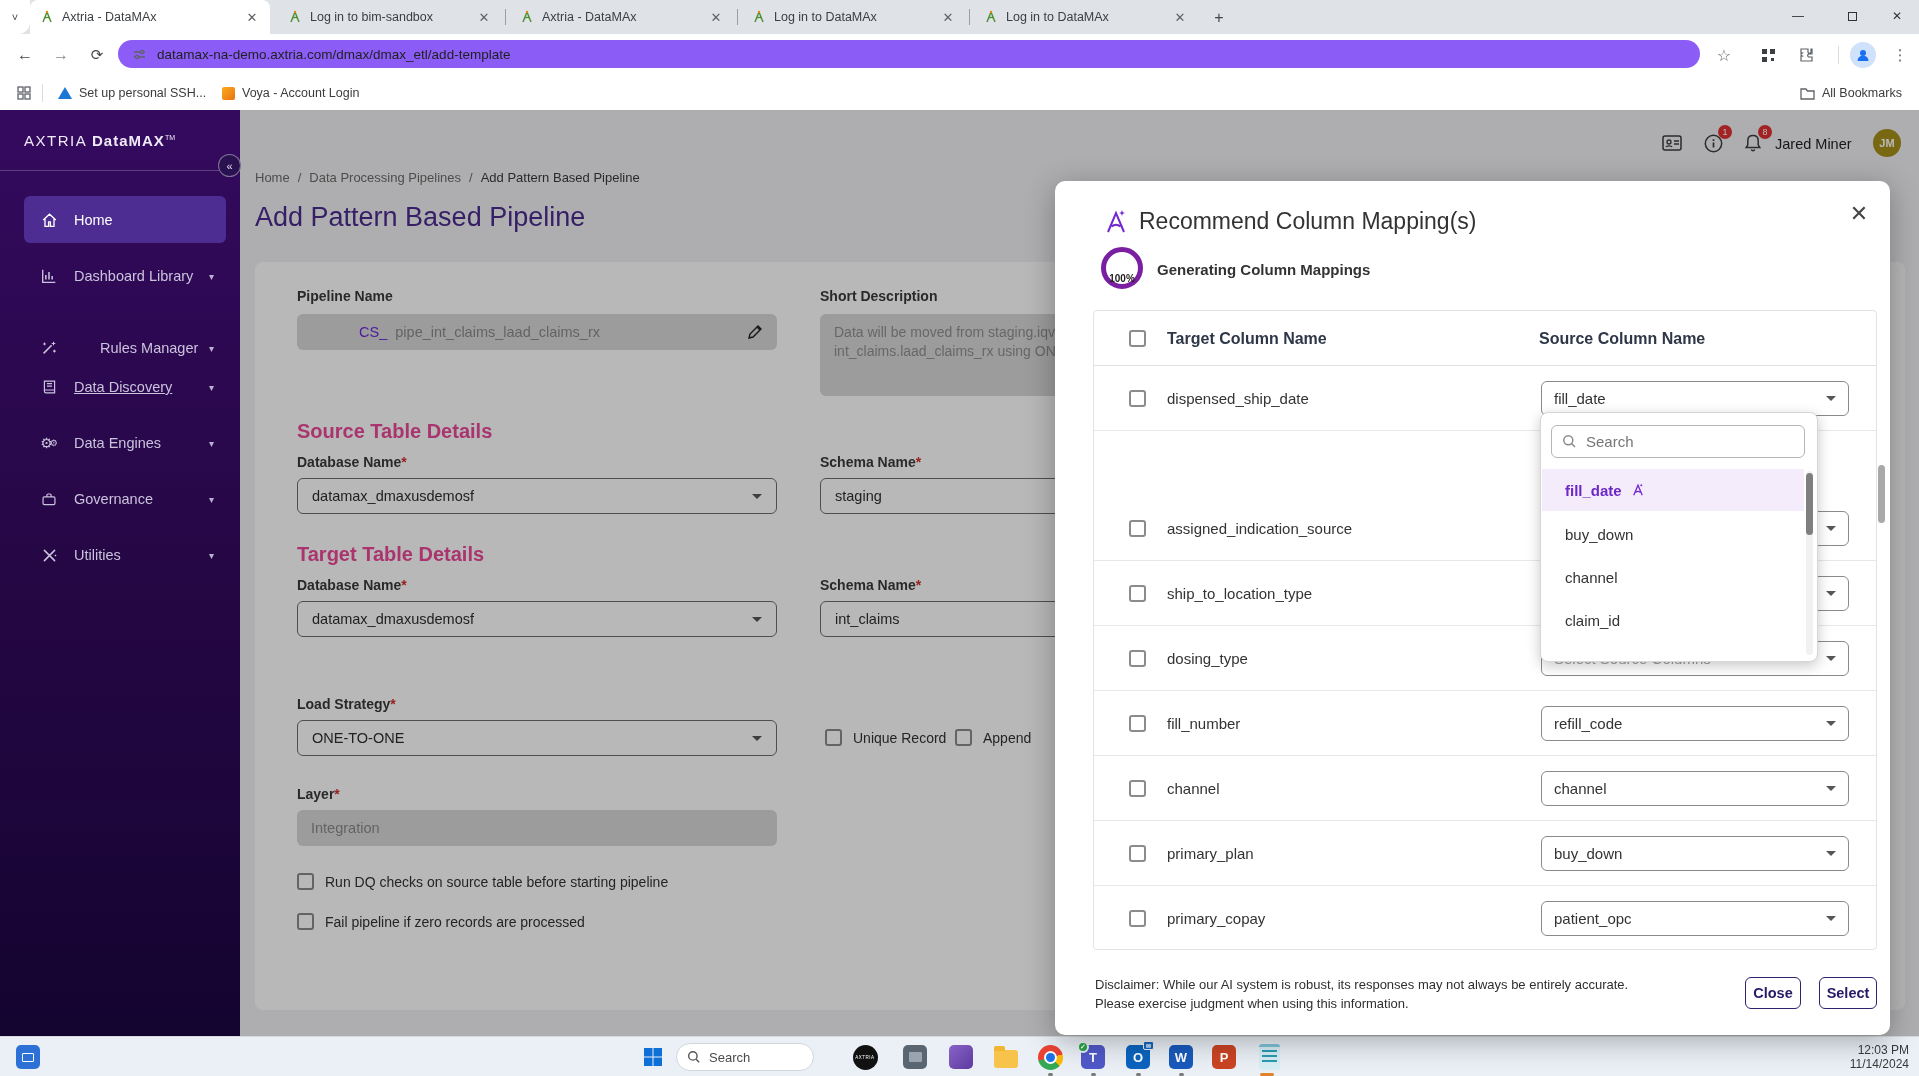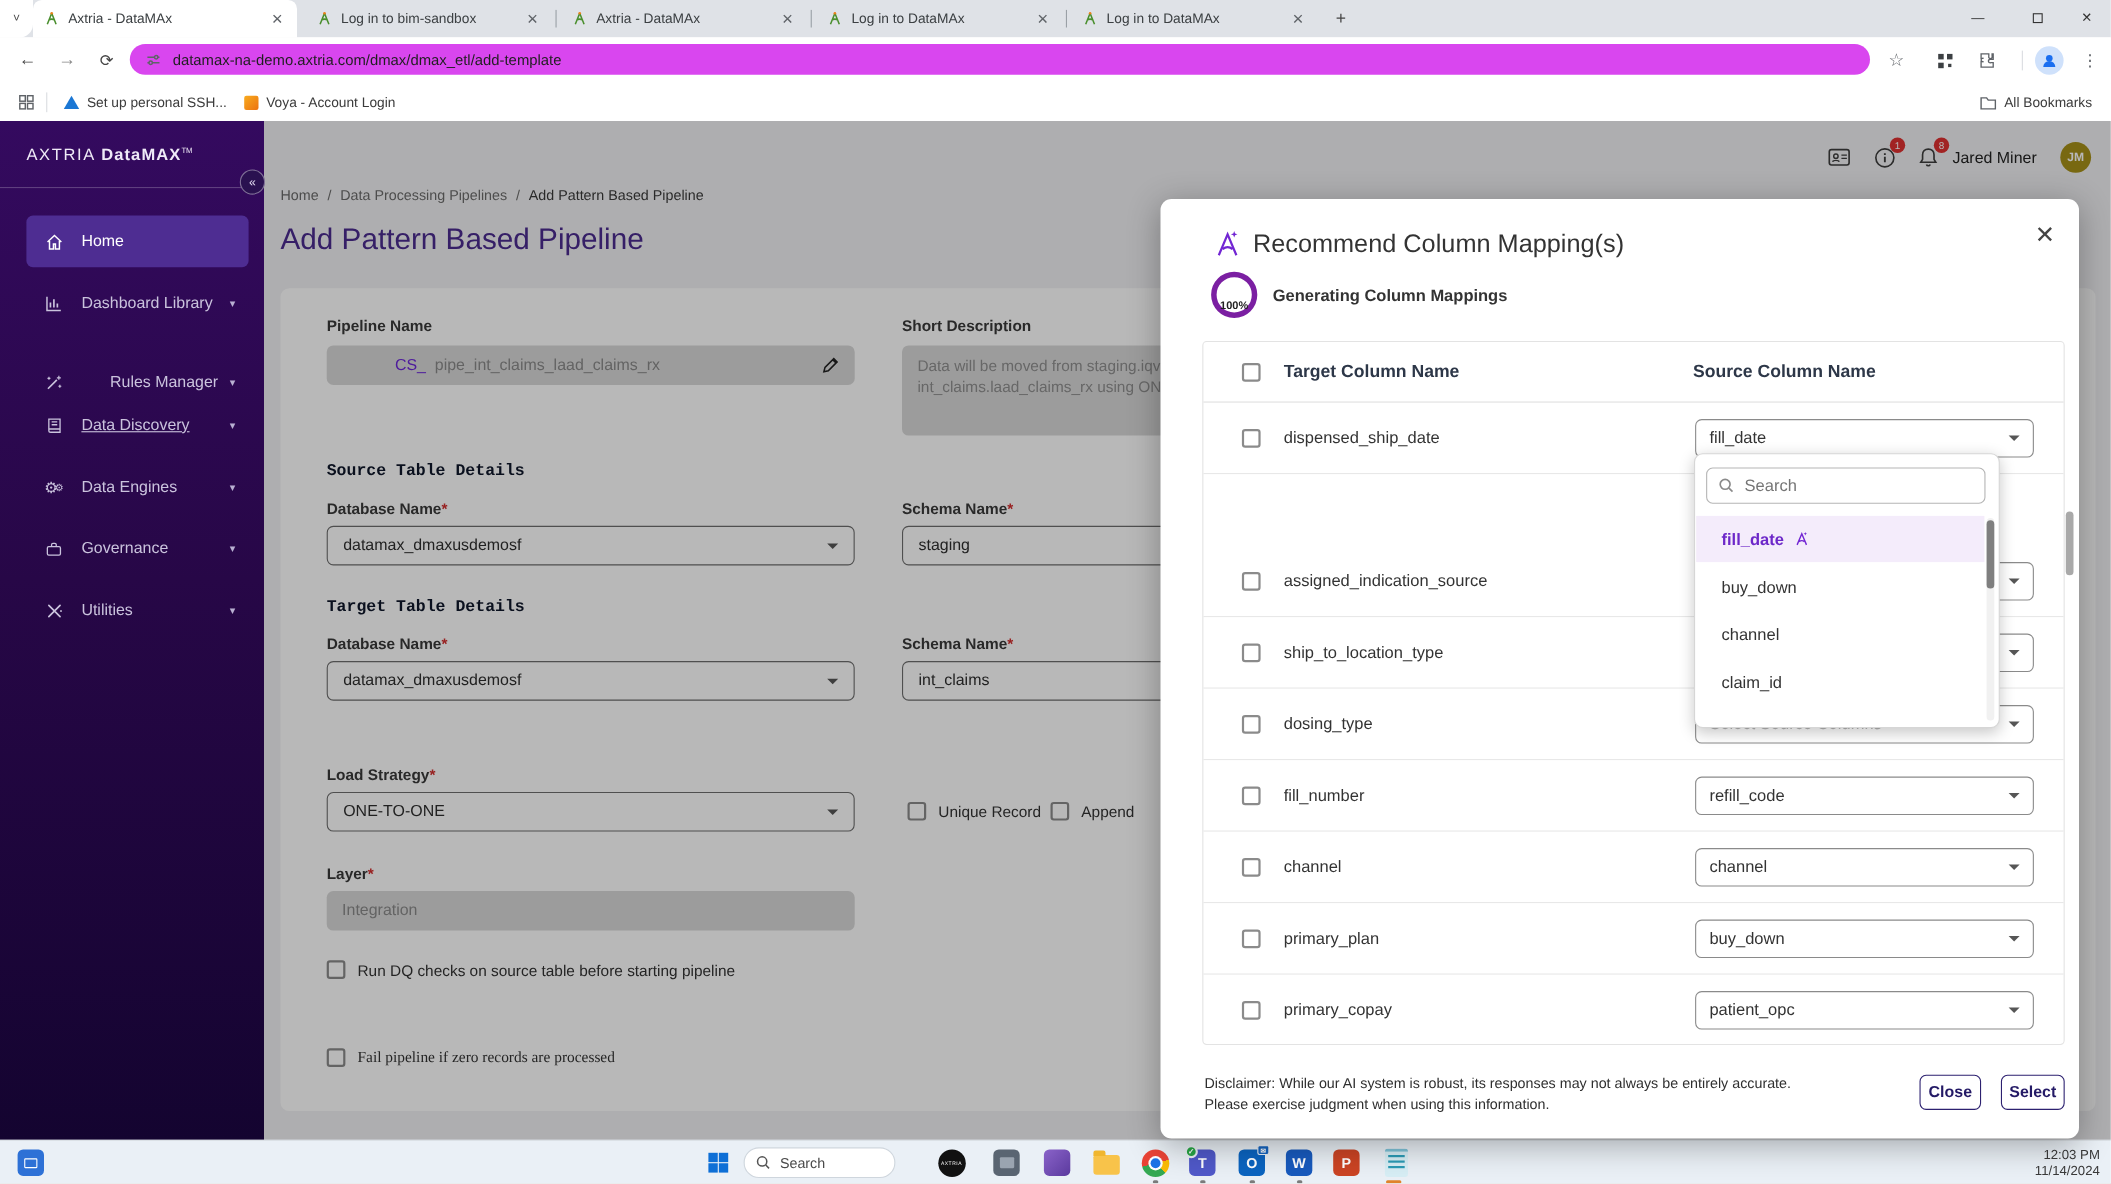--- a/index.html
+++ b/index.html
@@ -14,21 +14,21 @@
   .tab .title { white-space:nowrap; overflow:hidden; text-overflow:ellipsis; flex:1; margin:0 8px 0 8px; }
   .tab .x { color:#5f6368; font-size:13px; width:16px; text-align:center; }
   .tabsep { position:absolute; top:9px; width:1px; height:16px; background:#9aa0a6; }
   .newtab { position:absolute; top:7px; width:22px; height:22px; display:flex; align-items:center; justify-content:center; color:#454545; font-size:16px; }
   .winbtn { position:absolute; top:0; width:44px; height:32px; display:flex; align-items:center; justify-content:center; color:#333; font-size:12px; }
   .maxglyph { width:9px; height:9px; border:1px solid #333; }
 
   
   .toolbar { position:absolute; left:0; top:34px; width:1919px; height:42px; background:#fff; }
   .navbtn { position:absolute; top:8px; width:26px; height:26px; display:flex; align-items:center; justify-content:center; font-size:16px; color:#474747; }
-  .omnibox { position:absolute; left:118px; top:6px; width:1582px; height:28px; background:#d946ef; border-radius:15px; display:flex; align-items:center; padding:0 14px; }
+  .omnibox { position:absolute; left:118px; top:6px; width:1582px; height:28px; background:#8b5cf6; border-radius:15px; display:flex; align-items:center; padding:0 14px; }
   .omnibox .url { font-size:13.5px; color:#1f1f1f; margin-left:10px; }
   .tbicon { position:absolute; top:9px; width:24px; height:24px; display:flex; align-items:center; justify-content:center; color:#5f6368; }
   .tbsep { position:absolute; top:12px; width:1px; height:18px; background:#dadce0; }
   .chravatar { position:absolute; top:8px; width:26px; height:26px; border-radius:50%; background:#cfe1fb; display:flex; align-items:center; justify-content:center; }
 
   
   .bookmarks { position:absolute; left:0; top:76px; width:1919px; height:34px; background:#fff; }
   .bm { position:absolute; top:6px; height:22px; display:flex; align-items:center; font-size:12.5px; color:#3b3b3b; }
   .bm .ic { margin-right:7px; display:flex; }
   .bmicon-az { width:0; height:0; border-left:7px solid transparent; border-right:7px solid transparent; border-bottom:12px solid #1b77d4; }
@@ -56,21 +56,21 @@
   .uname { position:absolute; left:1535px; top:26px; font-size:14.5px; color:#222; }
   .uavatar { position:absolute; left:1633px; top:19px; width:28px; height:28px; border-radius:50%; background:#a79018; color:#fff; font-size:11px; font-weight:700; display:flex; align-items:center; justify-content:center; }
 
   .breadcrumb { position:absolute; left:15px; top:60px; font-size:13px; color:#6b6b6b; display:flex; gap:8px; }
   .breadcrumb .cur { color:#3a3a3a; }
   .pagetitle { position:absolute; left:15px; top:92px; font-size:27px; font-weight:500; color:#4b2c8f; }
 
   .card { position:absolute; left:15px; top:152px; right:14px; bottom:26px; background:#fff; border-radius:8px; }
   .flabel { position:absolute; font-size:14px; font-weight:700; color:#3a3a3a; }
   .flabel .req { color:#d32f2f; }
-  .fsection { position:absolute; font-size:15px; font-weight:700; color:#0f172a;font-family:Liberation Mono, monospace; }
+  .fsection { position:absolute; font-size:20px; font-weight:700; color:#ec4899; }
   .dd { position:absolute; width:480px; height:36px; border:1px solid #6e6e6e; border-radius:6px; background:#fff; display:flex; align-items:center; justify-content:space-between; padding:0 14px; font-size:14.5px; color:#2f2f2f; }
   .caret { width:0; height:0; border-left:5px solid transparent; border-right:5px solid transparent; border-top:5px solid #565656; }
   .fdisabled { position:absolute; width:480px; height:36px; background:#d9d9d9; border-radius:6px; display:flex; align-items:center; padding:0 14px; font-size:14.5px; color:#8a8a8a; }
   .ftext { position:absolute; width:480px; height:82px; background:#d9d9d9; border-radius:6px; padding:9px 14px; font-size:14px; color:#8f8f8f; line-height:19px; }
   .cb { width:17px; height:17px; border:2px solid #8b8b8b; border-radius:3px; background:#fff; flex:none; }
   .cbrow { position:absolute; display:flex; align-items:center; gap:11px; font-size:14px; color:#333; }
 
   .overlay { position:absolute; left:0; top:0; width:1679px; height:926px; background:rgba(0,0,0,0.28); z-index:5; }
 
   
@@ -401,21 +401,21 @@
 
         <div class="flabel" style="left:42px;top:524px;"><span>Layer</span><span class="req">*</span></div>
         <div class="fdisabled" style="left:42px;top:548px;">
           <span>Integration</span>
         </div>
 
         <div class="cbrow" style="left:42px;top:611px;">
           <span class="cb"></span>
           <span>Run DQ checks on source table before starting pipeline</span>
         </div>
-        <div class="cbrow" style="left:42px;top:691px;font-family:Liberation Serif, serif;">
+        <div class="cbrow" style="left:42px;top:651px;">
           <span class="cb"></span>
           <span>Fail pipeline if zero records are processed</span>
         </div>
       </div>
 
       <div class="overlay"></div>
 
       <div class="modal">
         <div class="maicon">
           <svg width="30" height="30" viewBox="0 0 30 30">

